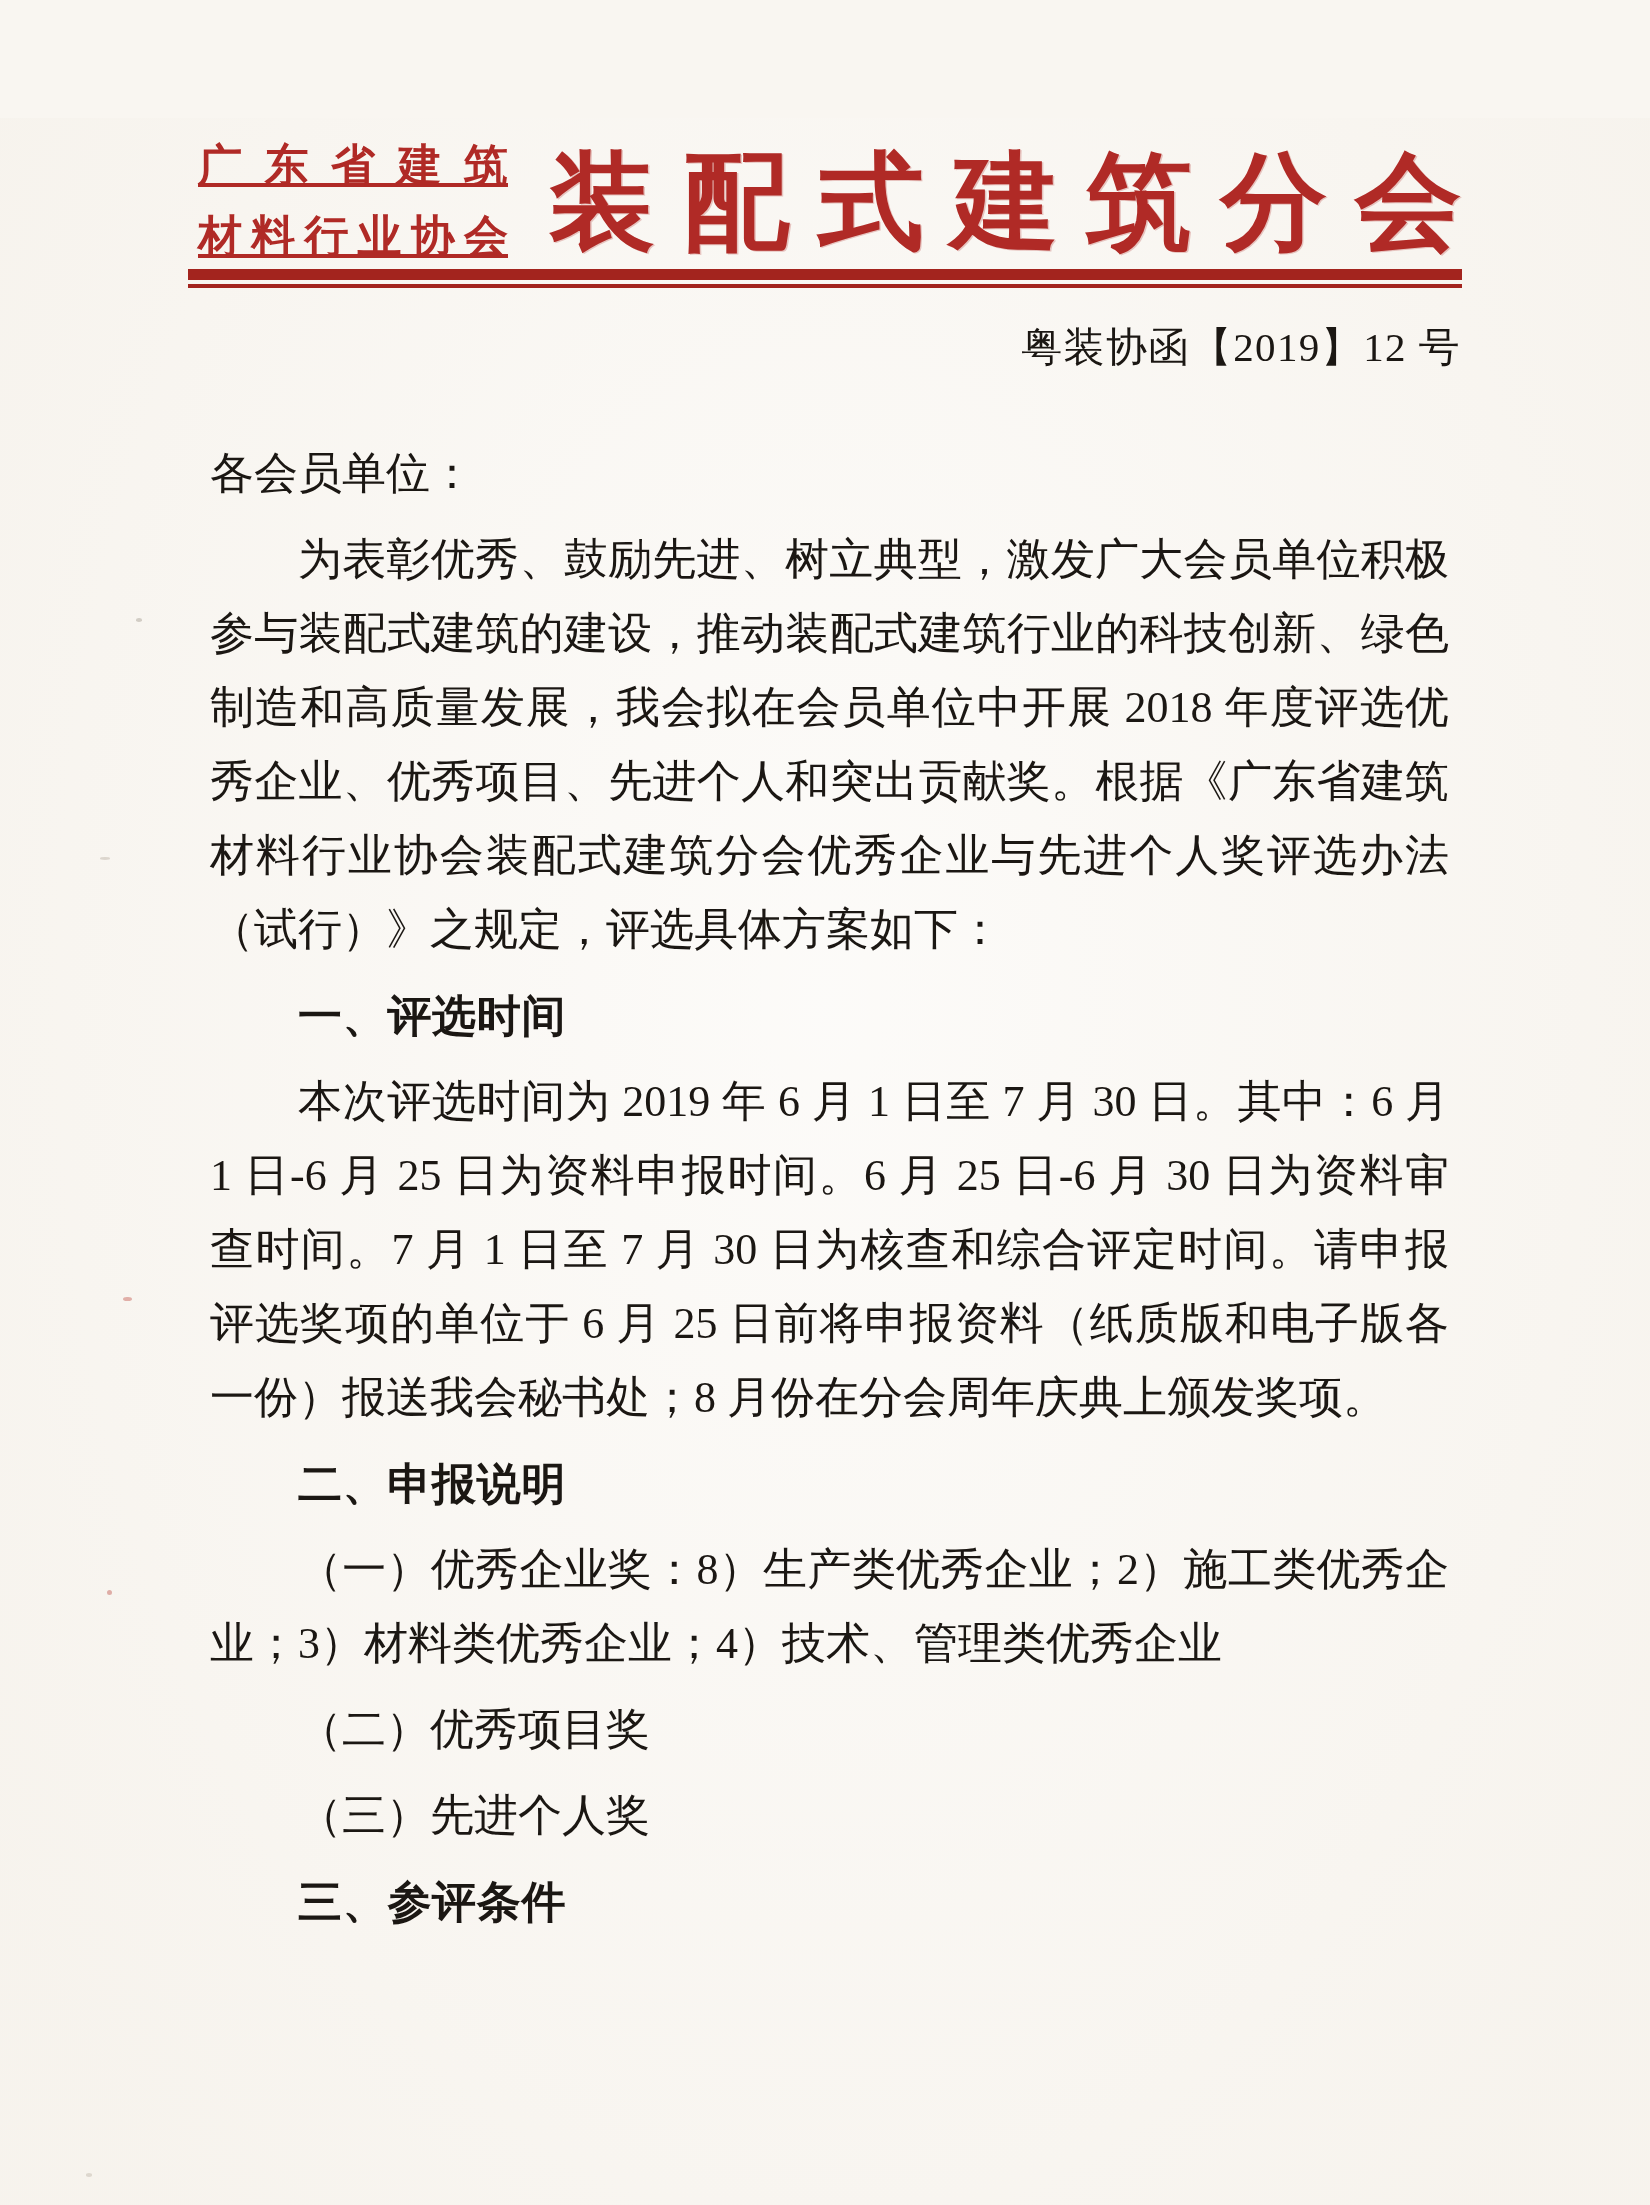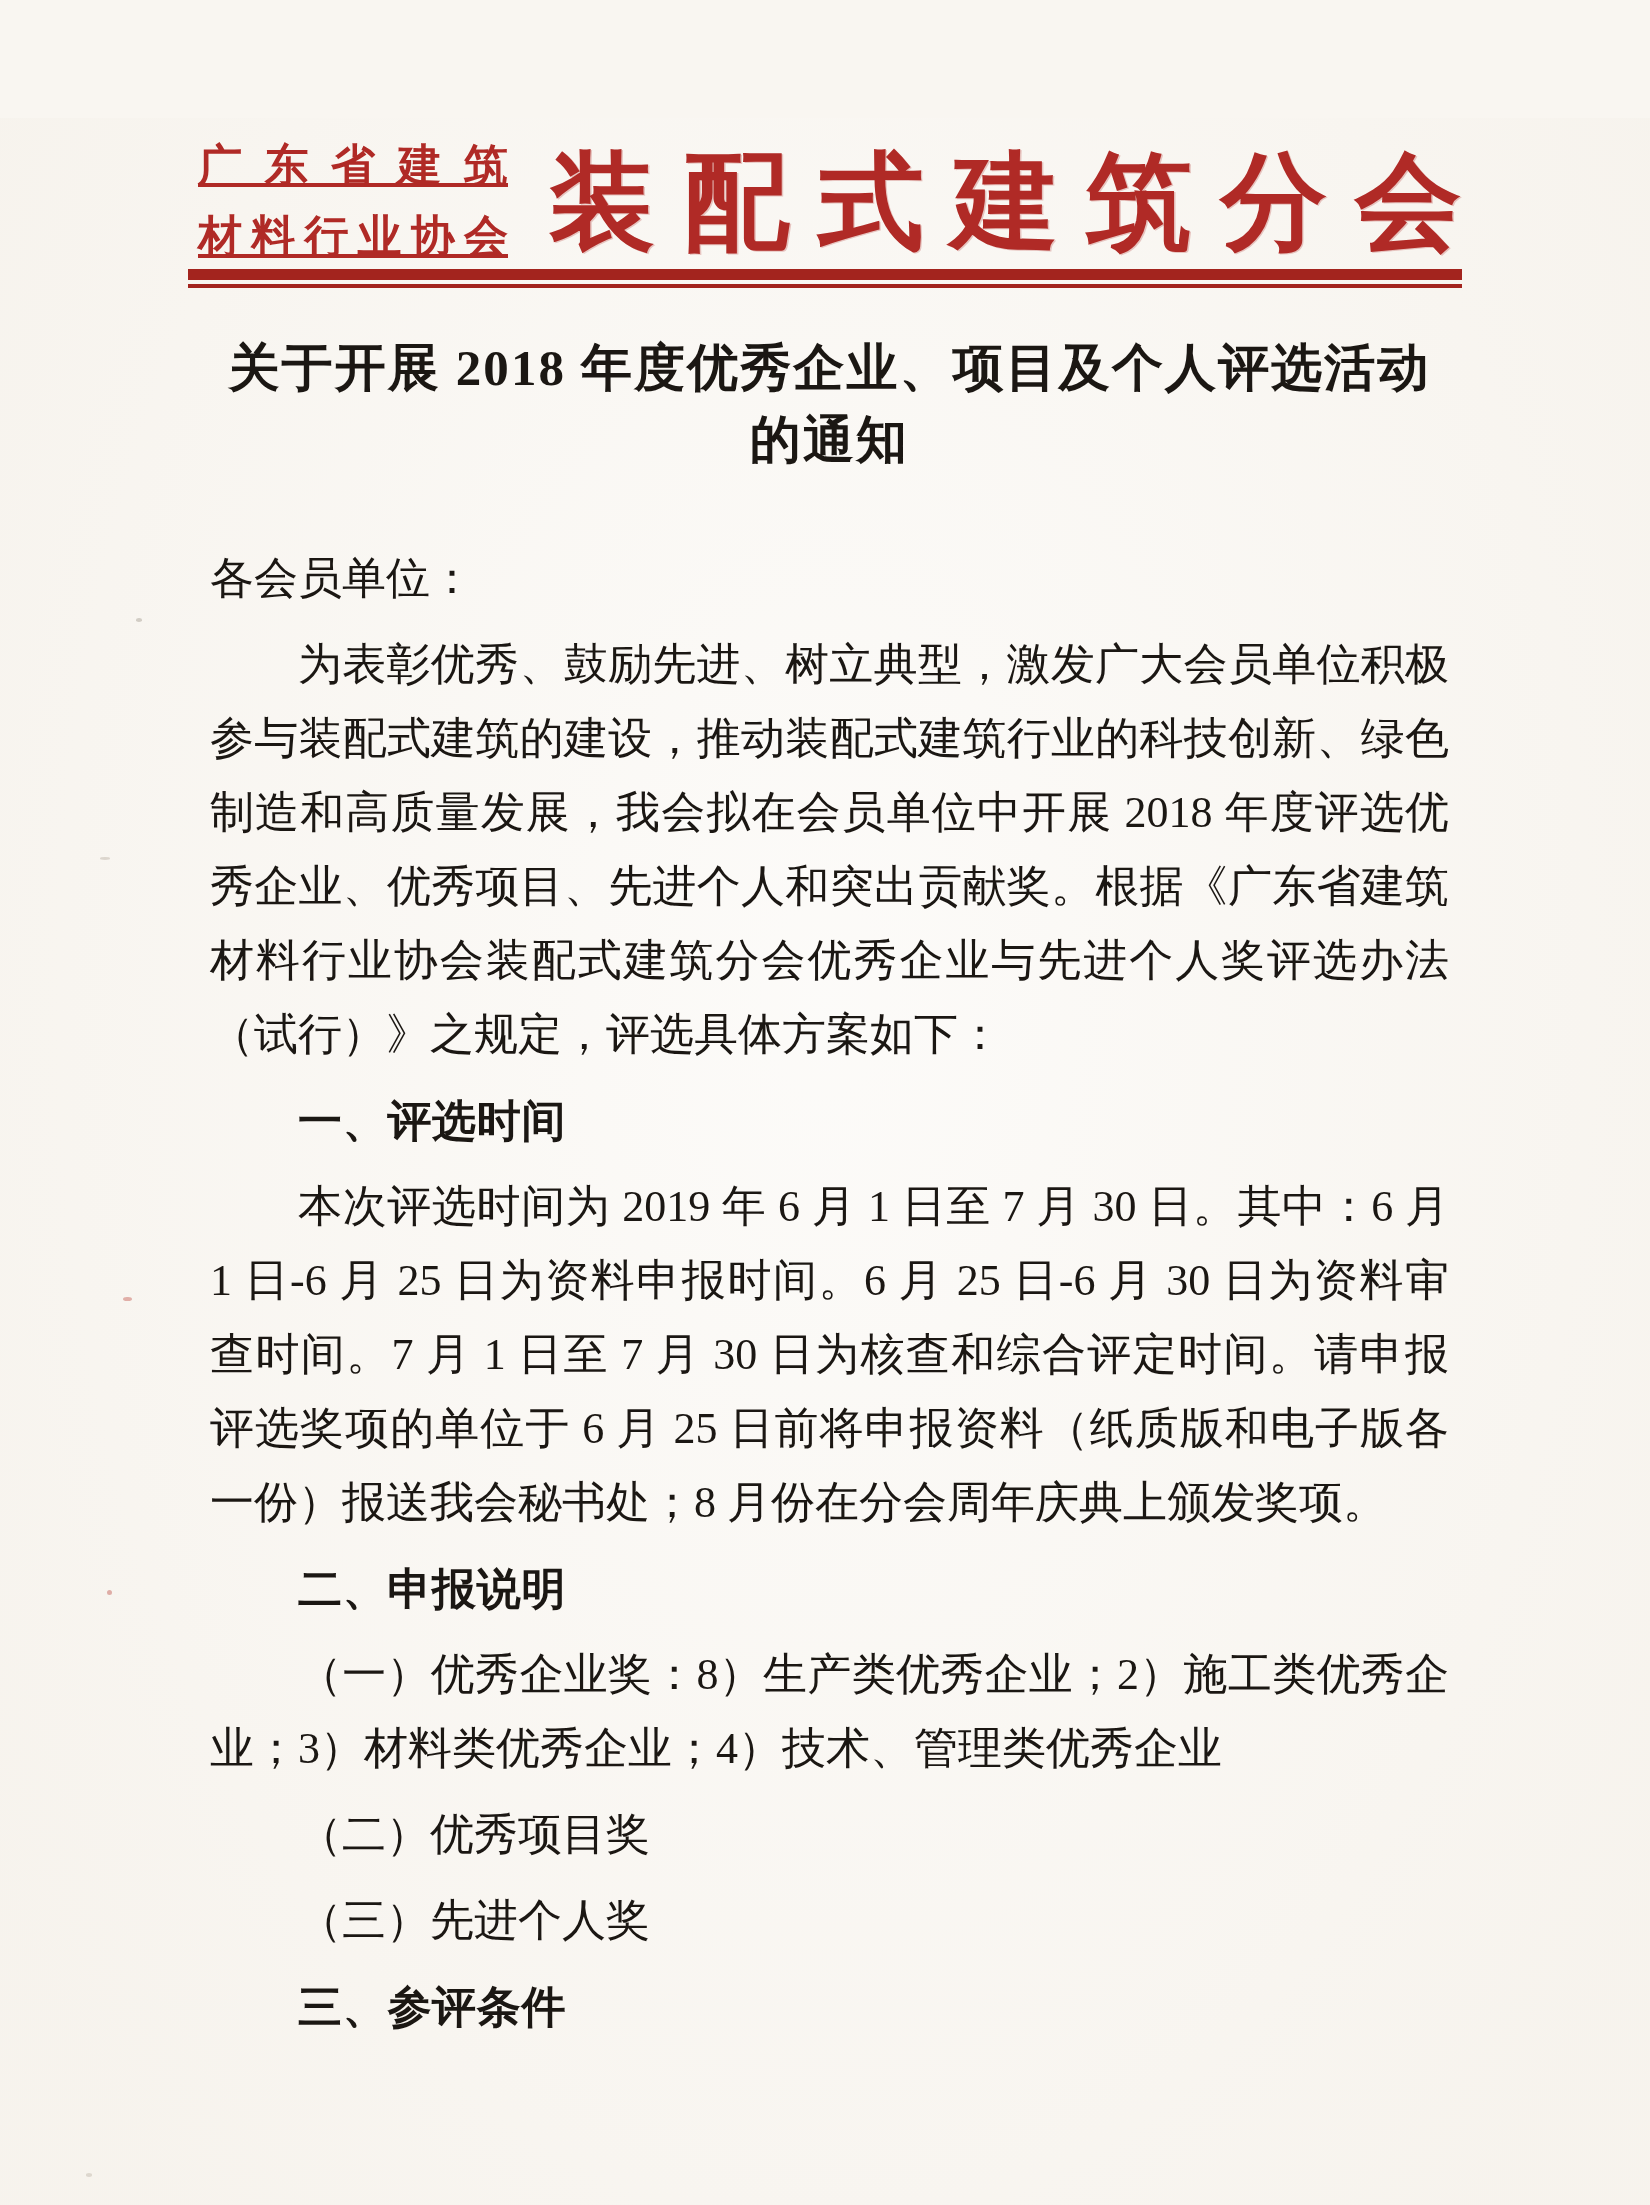--- a/index.html
+++ b/index.html
@@ -119,22 +119,22 @@
       <div class="org-line">材料行业协会</div>
     </div>
     <div class="branch-name">装配式建筑分会</div>
   </header>
 
   <div class="letterhead-rule">
     <div class="rule-thick"></div>
     <div class="rule-thin"></div>
   </div>
 
+  <div class="doc-number">粤装协函【2019】12 号</div>
 
-  <h1 class="doc-title"><span>关于开展 2018 年度优秀企业、项目及个人评选活动</span><br><span>的通知</span></h1>
 
   <div class="doc-body">
     <p>各会员单位：</p>
     <p class="para-indent">为表彰优秀、鼓励先进、树立典型，激发广大会员单位积极参与装配式建筑的建设，推动装配式建筑行业的科技创新、绿色制造和高质量发展，我会拟在会员单位中开展 2018 年度评选优秀企业、优秀项目、先进个人和突出贡献奖。根据《广东省建筑材料行业协会装配式建筑分会优秀企业与先进个人奖评选办法（试行）》之规定，评选具体方案如下：</p>
     <p class="section-heading">一、评选时间</p>
     <p class="para-indent">本次评选时间为 2019 年 6 月 1 日至 7 月 30 日。其中：6 月 1 日-6 月 25 日为资料申报时间。6 月 25 日-6 月 30 日为资料审查时间。7 月 1 日至 7 月 30 日为核查和综合评定时间。请申报评选奖项的单位于 6 月 25 日前将申报资料（纸质版和电子版各一份）报送我会秘书处；8 月份在分会周年庆典上颁发奖项。</p>
     <p class="section-heading">二、申报说明</p>
     <p class="para-indent">（一）优秀企业奖：8）生产类优秀企业；2）施工类优秀企业；3）材料类优秀企业；4）技术、管理类优秀企业</p>
     <p class="para-indent">（二）优秀项目奖</p>
     <p class="para-indent">（三）先进个人奖</p>

